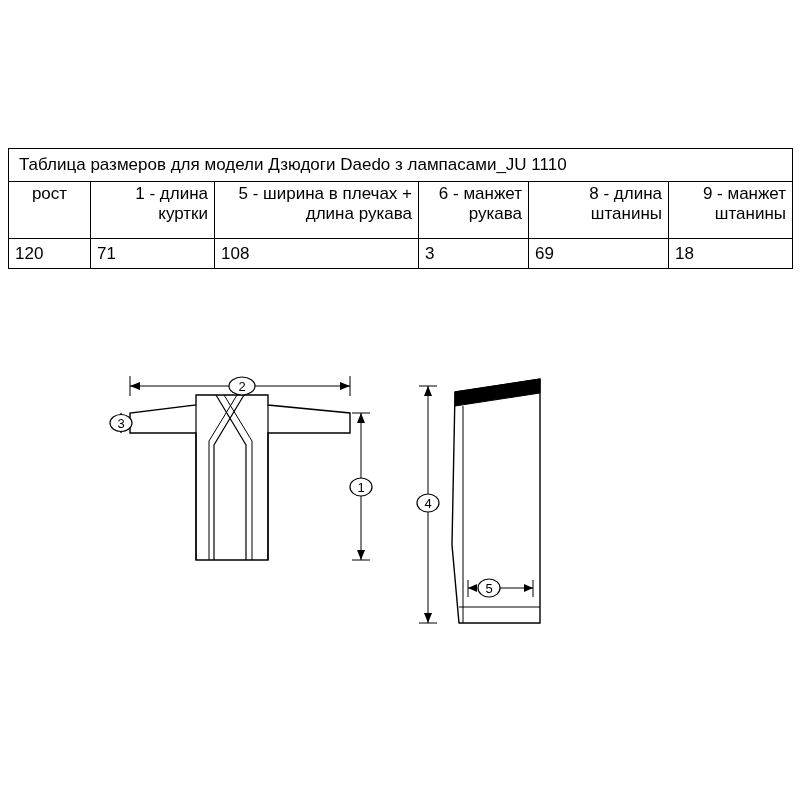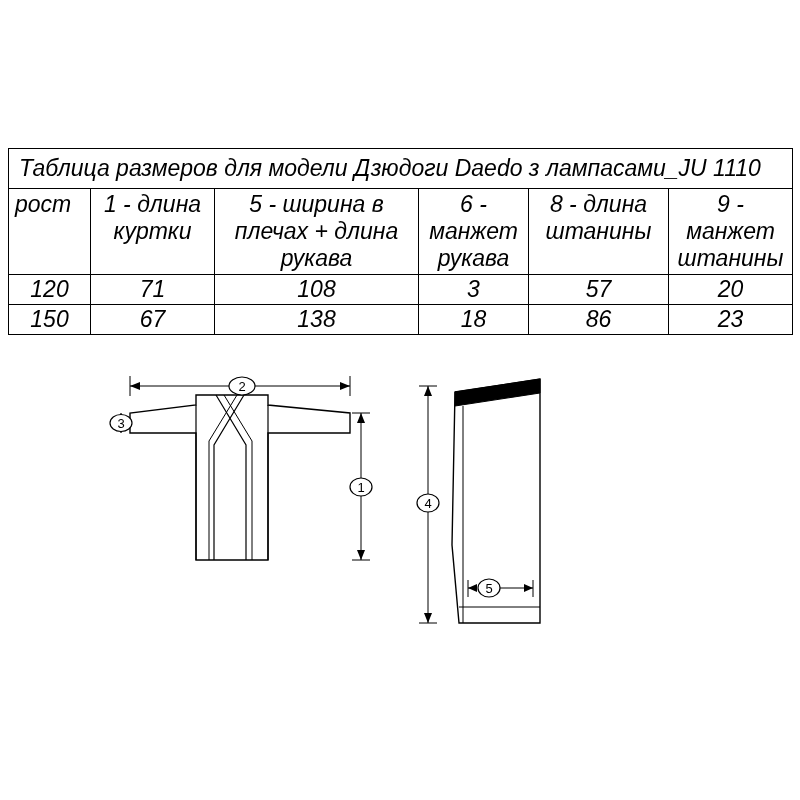--- a/index.html
+++ b/index.html
@@ -28,45 +28,44 @@
     top: 148px;
     width: 784px;
   }
   table.size-table {
     border-collapse: collapse;
     width: 784px;
     table-layout: fixed;
   }
   table.size-table td, table.size-table th {
     border: 1px solid #000000;
-    font-size: 23px;
+    font-size: 17px;
     font-weight: normal;
     padding: 2px 6px;
     vertical-align: top;
-    font-style: italic;
   }
   .title-cell {
     border: 1px solid #000 !important;
     border-bottom: 1px solid #000 !important;
     font-size: 19px;
     padding: 6px 8px 6px 10px !important;
     text-align: left;
     white-space: nowrap;
   }
   .hdr {
-    text-align: center;
+    text-align: right;
     line-height: 1.18;
     height: 52px;
   }
   .hdr-rost {
+    text-align: center;
+    vertical-align: bottom;
+  }
+  td.num {
     text-align: left;
-    vertical-align: bottom;
-  }
-  td.num {
-    text-align: center;
     height: 25px;
     line-height: 25px;
     padding: 0 6px;
   }
   .col-rost { width: 82px; }
   .col-1 { width: 124px; }
   .col-2 { width: 204px; }
   .col-3 { width: 110px; }
   .col-4 { width: 140px; }
   .col-5 { width: 124px; }
@@ -112,30 +111,22 @@
           <td class="hdr">6 - манжет рукава</td>
           <td class="hdr">8 - длина штанины</td>
           <td class="hdr">9 - манжет штанины</td>
         </tr>
 
         <tr>
           <td class="num">120</td>
           <td class="num">71</td>
           <td class="num">108</td>
           <td class="num">3</td>
-          <td class="num">57</td>
-          <td class="num">20</td>
-        </tr>
-        <tr>
-          <td class="num">150</td>
-          <td class="num">67</td>
-          <td class="num">138</td>
+          <td class="num">69</td>
           <td class="num">18</td>
-          <td class="num">86</td>
-          <td class="num">23</td>
         </tr>
       </tbody>
     </table>
   </div>
 
   <div class="figures">
     <svg width="800" height="320" viewBox="0 0 800 320">
 
       <g>
 

